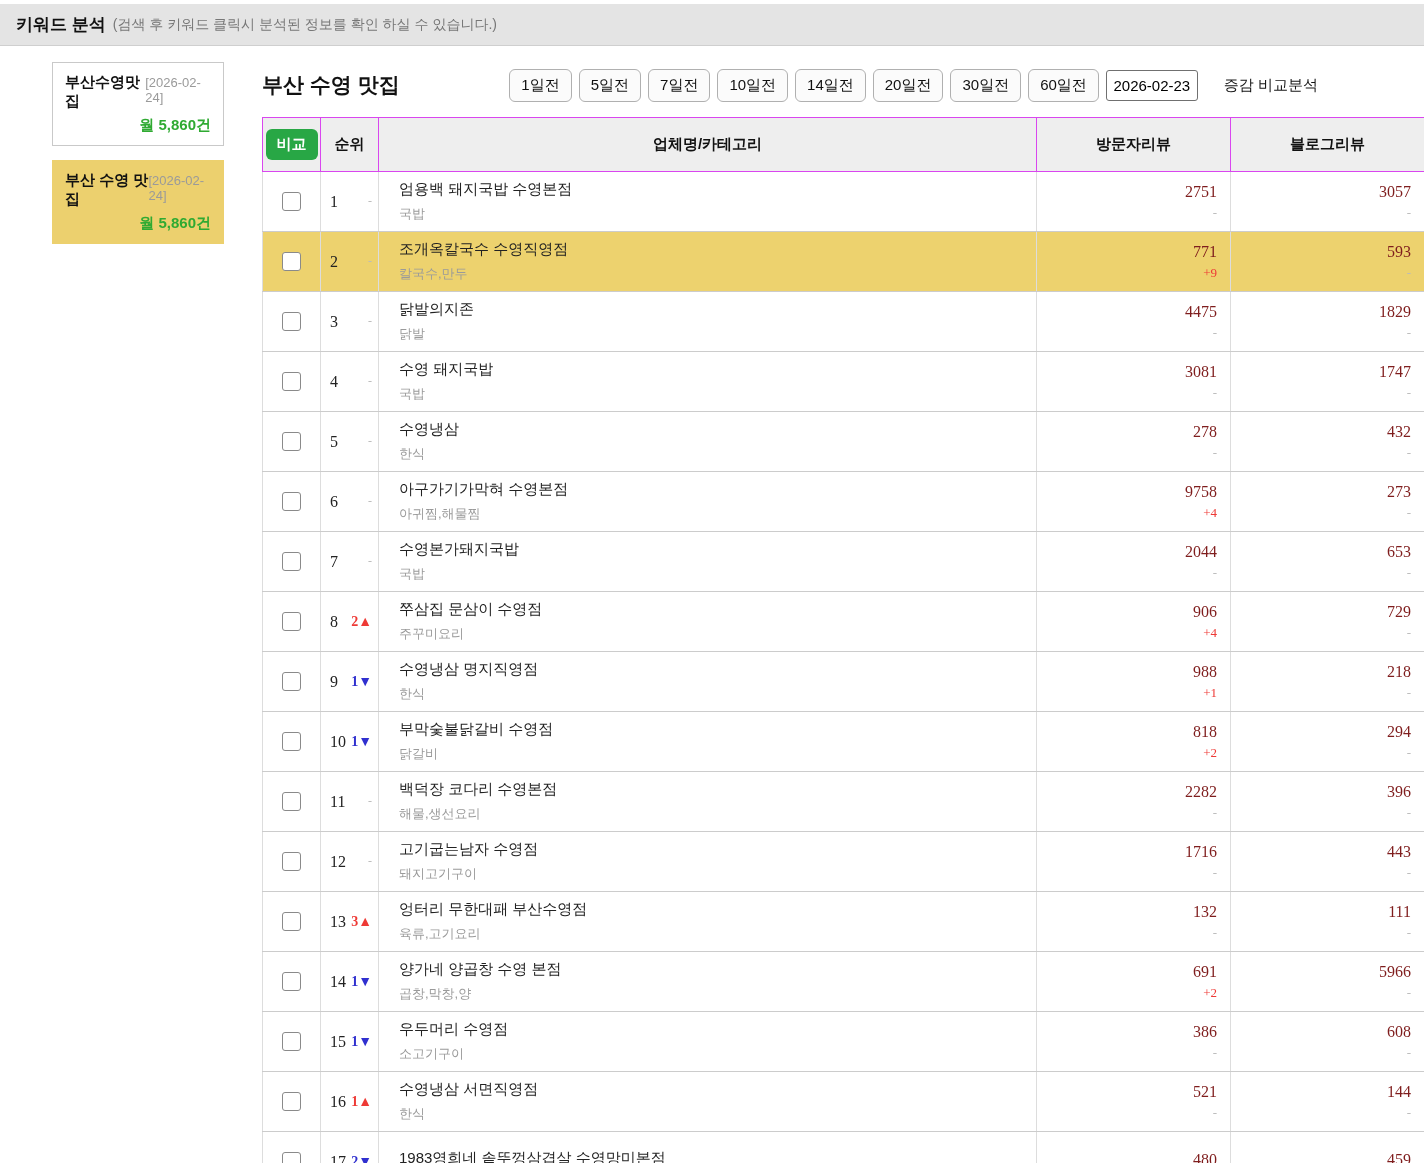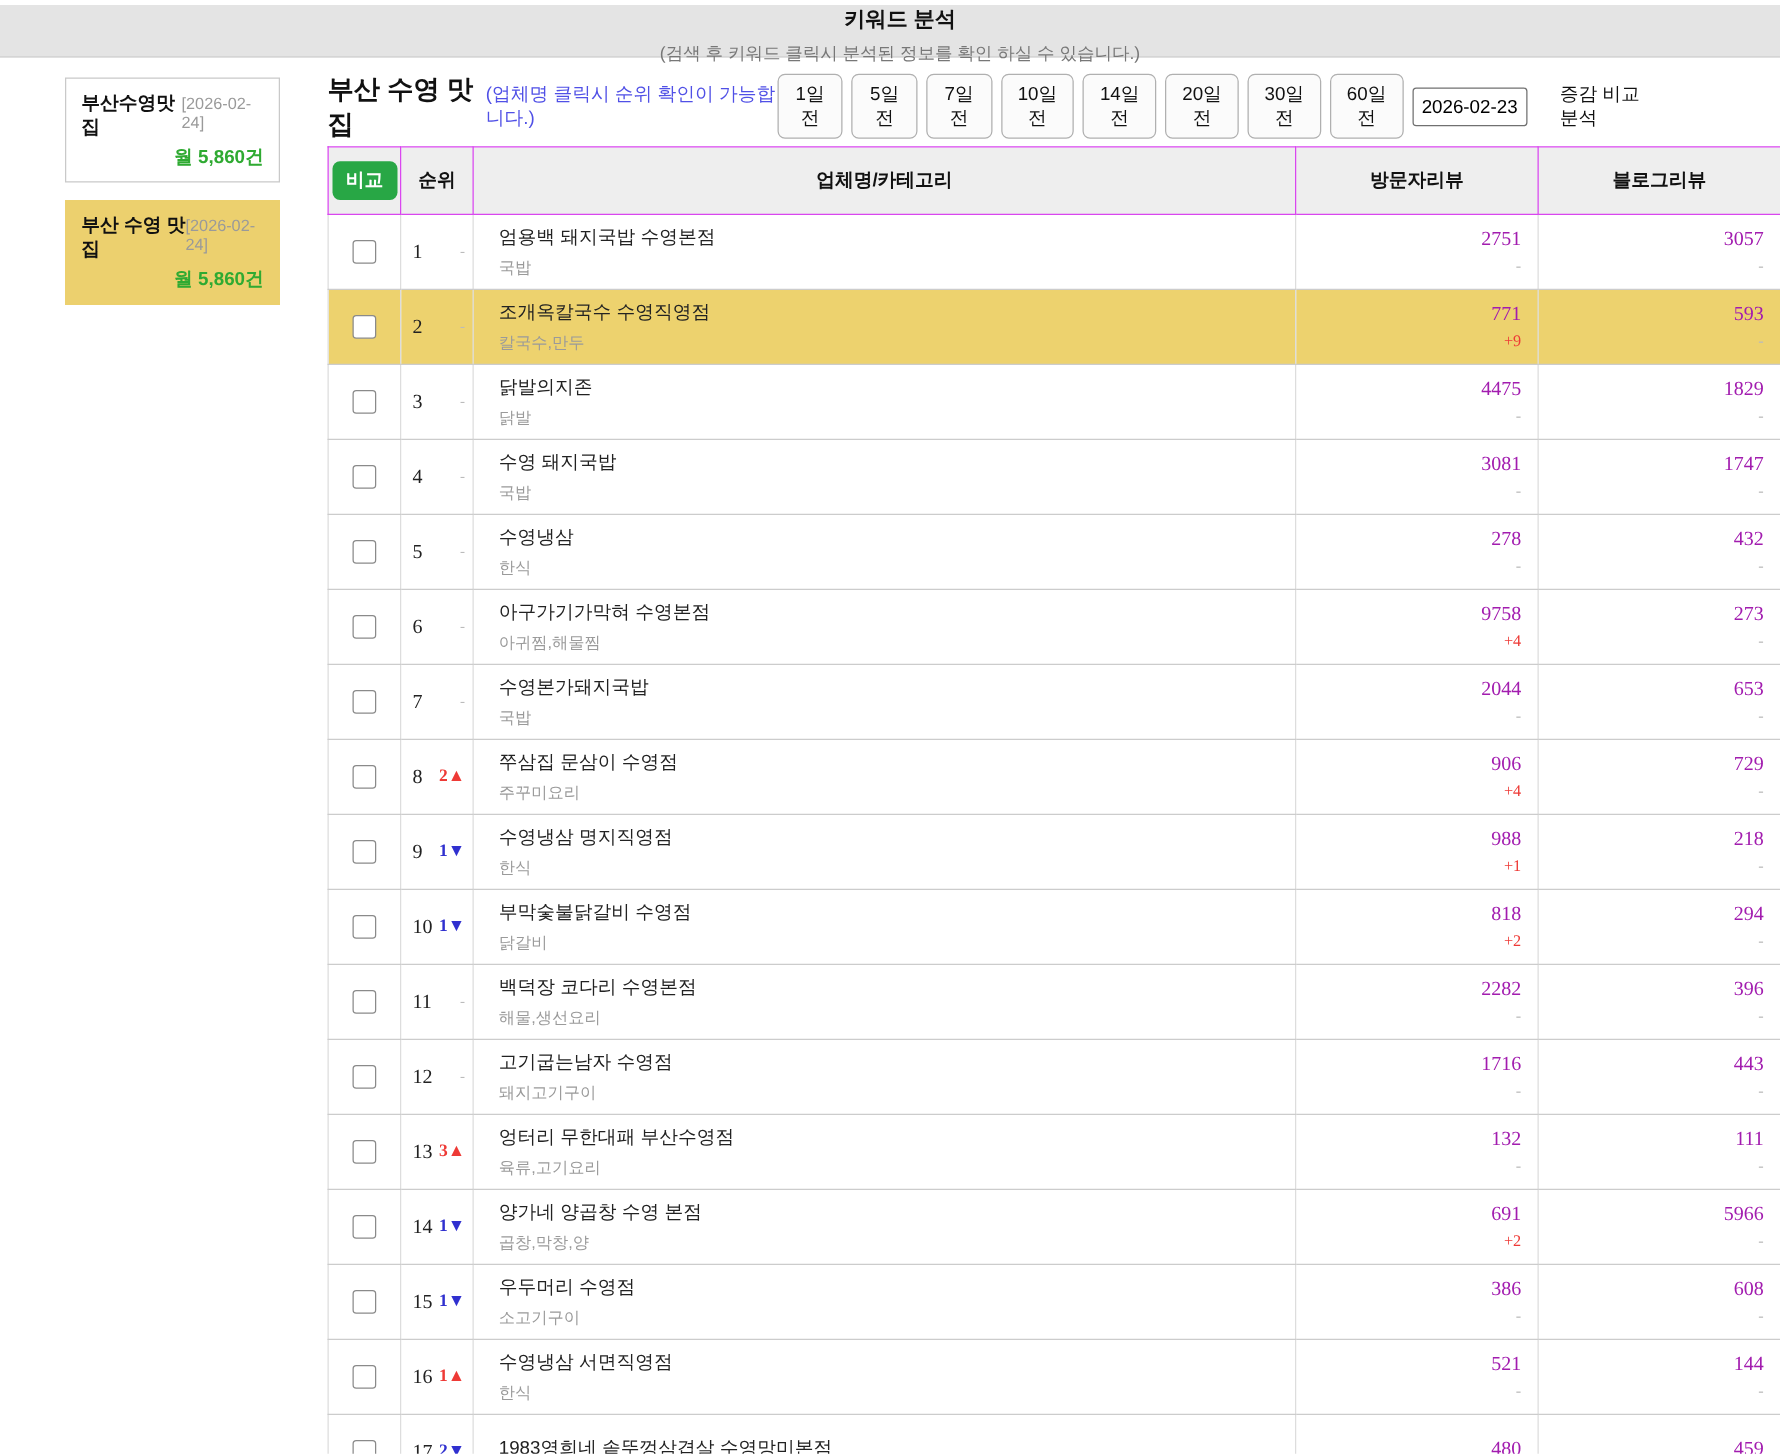--- a/index.html
+++ b/index.html
@@ -4,21 +4,21 @@
 <style>
   * { box-sizing: border-box; }
   html,body { margin:0; padding:0; }
   body {
     width:1424px; height:1163px; overflow:hidden; position:relative;
     background:#fff; font-family:"Liberation Sans", sans-serif; color:#111;
   }
   
   .topbar {
     margin-top:4px; height:42px; background:#e4e4e4; border-bottom:1px solid #cfcfcf;
-    display:flex; align-items:center; padding-left:16px; gap:7px;flex-direction:column;
+    display:flex; align-items:center; padding-left:16px; gap:7px;
   }
   .topbar-title { font-size:17px; font-weight:bold; color:#111; }
   .topbar-sub { font-size:14px; color:#777; }
 
   
   .sidebar { position:absolute; left:8px; top:62px; width:216px;padding-left:44px; }
   .side-item { border:1px solid #c9c9c9; background:#fff; padding:10px 12px; margin-bottom:14px; cursor:pointer; }
   .side-item.selected { background:#ecd06e; border-color:#ecd06e; }
   .side-top { display:flex; justify-content:space-between; align-items:baseline; }
   .side-kw { font-weight:bold; font-size:15px; color:#111; }
@@ -58,21 +58,21 @@
   .rank-wrap { display:flex; justify-content:space-between; align-items:center; padding:0 6px 0 9px; }
   .rank-num { font-family:"Liberation Serif", serif; font-size:16px; color:#222; }
   .rank-change { font-family:"Liberation Serif", serif; font-size:14px; font-weight:bold; }
   .rank-change.none { color:#bbb; font-size:12px; font-weight:normal; }
   .rank-change.up { color:#ee3a36; }
   .rank-change.down { color:#3030cf; }
   .c-name { padding:0 0 0 20px; }
   .biz-name { font-size:15px; color:#222; cursor:pointer; }
   .biz-cat { font-size:13px; color:#9a9a9a; margin-top:6px; }
   .c-num { text-align:right; padding-right:13px; }
-  .num { font-family:"Liberation Serif", serif; font-size:16px; color:#a21caf; }
+  .num { font-family:"Liberation Serif", serif; font-size:16px; color:#7f1d1d; }
   .chg { font-family:"Liberation Serif", serif; font-size:13px; margin-top:4px; color:#bbb; }
   .chg.pos { color:#ee3a36; }
   .compare-btn {
     display:inline-block; background:#28a745; color:#fff; font-weight:bold; font-size:15px;
     padding:6px 11px; border-radius:6px; border:none; cursor:pointer;
     font-family:"Liberation Sans", sans-serif;
   }
 </style>
 </head>
 <body>
@@ -95,21 +95,20 @@
         <span class="side-kw">부산 수영 맛집</span>
         <span class="side-date">[2026-02-24]</span>
       </div>
       <div class="side-vol">월 5,860건</div>
     </div>
   </aside>
 
 <main class="main">
   <div class="main-head">
     <h2 class="kw-title">부산 수영 맛집</h2>
-    <span class="kw-note">(업체명 클릭시 순위 확인이 가능합니다.)</span>
     <div class="period-row" id="periodRow">
         <button class="day-btn">1일전</button>
         <button class="day-btn">5일전</button>
         <button class="day-btn">7일전</button>
         <button class="day-btn">10일전</button>
         <button class="day-btn">14일전</button>
         <button class="day-btn">20일전</button>
         <button class="day-btn">30일전</button>
         <button class="day-btn">60일전</button>
         <input class="date-input" value="2026-02-23" style="">

